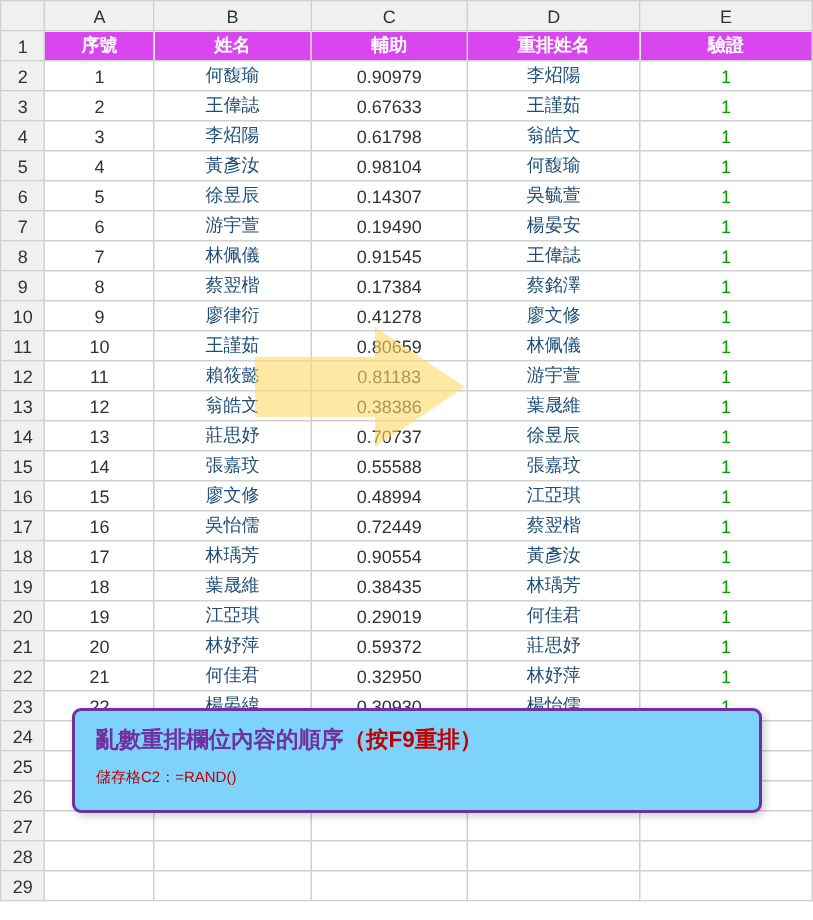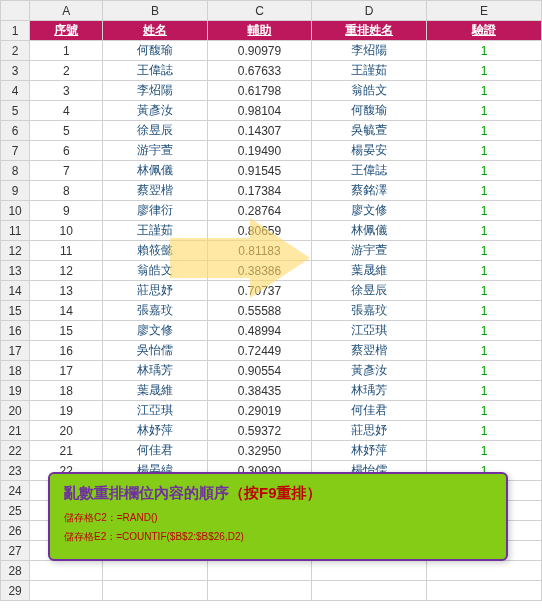--- a/index.html
+++ b/index.html
@@ -3,26 +3,26 @@
 <meta charset="utf-8">
 <style>
 * { margin: 0; padding: 0; box-sizing: border-box; }
 body { font-family: "Microsoft JhengHei", Arial, sans-serif; font-size: 12px; background: #fff; width: 542px; }
 .sheet { position: relative; }
 .grid { border-collapse: collapse; width: 100%; table-layout: fixed; }
 .grid td, .grid th { border: 1px solid #d0d0d0; height: 20px; padding: 0 4px; text-align: center; vertical-align: middle; white-space: nowrap; overflow: hidden; }
 .col-hdr { background: #f0f0f0; color: #333; font-weight: normal; border-bottom: 1px solid #aaa; }
 .row-hdr { background: #f0f0f0; color: #333; font-weight: normal; width: 28px; text-align: center; border-right: 1px solid #aaa; }
 .corner { background: #f0f0f0; width: 28px; }
-.data-hdr { background: #be185d; color: #fff; font-weight: bold; text-decoration: underline; }
+.data-hdr { background: #d946ef; color: #fff; font-weight: bold; }
 .blue-link { color: #1f4e79; margin-top: 17px; }
 .green { color: #00a000; }
 .num { color: #333; }
 .arrow { position: absolute; left: 170px; top: 218px; width: 140px; height: 80px; pointer-events: none; opacity: 0.7; }
-.note { position: absolute; left: 48px; top: 472px; width: 460px; background: #84cc16; border: 2px solid #7030a0; border-radius: 6px; padding: 10px 14px; box-shadow: 2px 2px 6px rgba(0,0,0,0.2); }
+.note { position: absolute; left: 48px; top: 472px; width: 460px; background: #7dd3fc; border: 2px solid #7030a0; border-radius: 6px; padding: 10px 14px; box-shadow: 2px 2px 6px rgba(0,0,0,0.2); }
 .note-title { color: #7030a0; font-weight: bold; font-size: 15px; margin-bottom: 8px; }
 .note-title .red { color: #c00000; }
 .note-line { color: #c00000; font-size: 10px; margin: 5px 0; }
 .colA { width: 70px; } .colB { width: 100px; } .colC { width: 100px; } .colD { width: 110px; } .colE { width: 110px; }
 </style>
 </head>
 <body>
 
 <div class="sheet">
 <table class="grid">
@@ -114,21 +114,21 @@
 <td class="num">8</td>
 <td class="blue-link">蔡翌楷</td>
 <td class="num">0.17384</td>
 <td class="blue-link">蔡銘澤</td>
 <td class="green">1</td>
         </tr>
         <tr>
           <td class="row-hdr">10</td>
 <td class="num">9</td>
 <td class="blue-link">廖律衍</td>
-<td class="num">0.28764</td>
+<td class="num">0.41278</td>
 <td class="blue-link">廖文修</td>
 <td class="green">1</td>
         </tr>
         <tr>
           <td class="row-hdr">11</td>
 <td class="num">10</td>
 <td class="blue-link">王謹茹</td>
 <td class="num">0.80659</td>
 <td class="blue-link">林佩儀</td>
 <td class="green">1</td>
@@ -282,15 +282,14 @@
 
 <svg class="arrow" viewBox="0 0 140 80">
   <polygon points="0,20 80,20 80,0 140,40 80,80 80,60 0,60" fill="#ffd966" opacity="0.85"></polygon>
 </svg>
 
 <div class="note">
   <div class="note-title">
     <span>亂數重排欄位內容的順序</span><span class="red">（按F9重排）</span>
   </div>
   <div class="note-line">儲存格C2：=RAND()</div>
-  <div class="note-line">儲存格E2：=COUNTIF($B$2:$B$26,D2)</div>
 </div>
 </div>
 
 </body></html>

